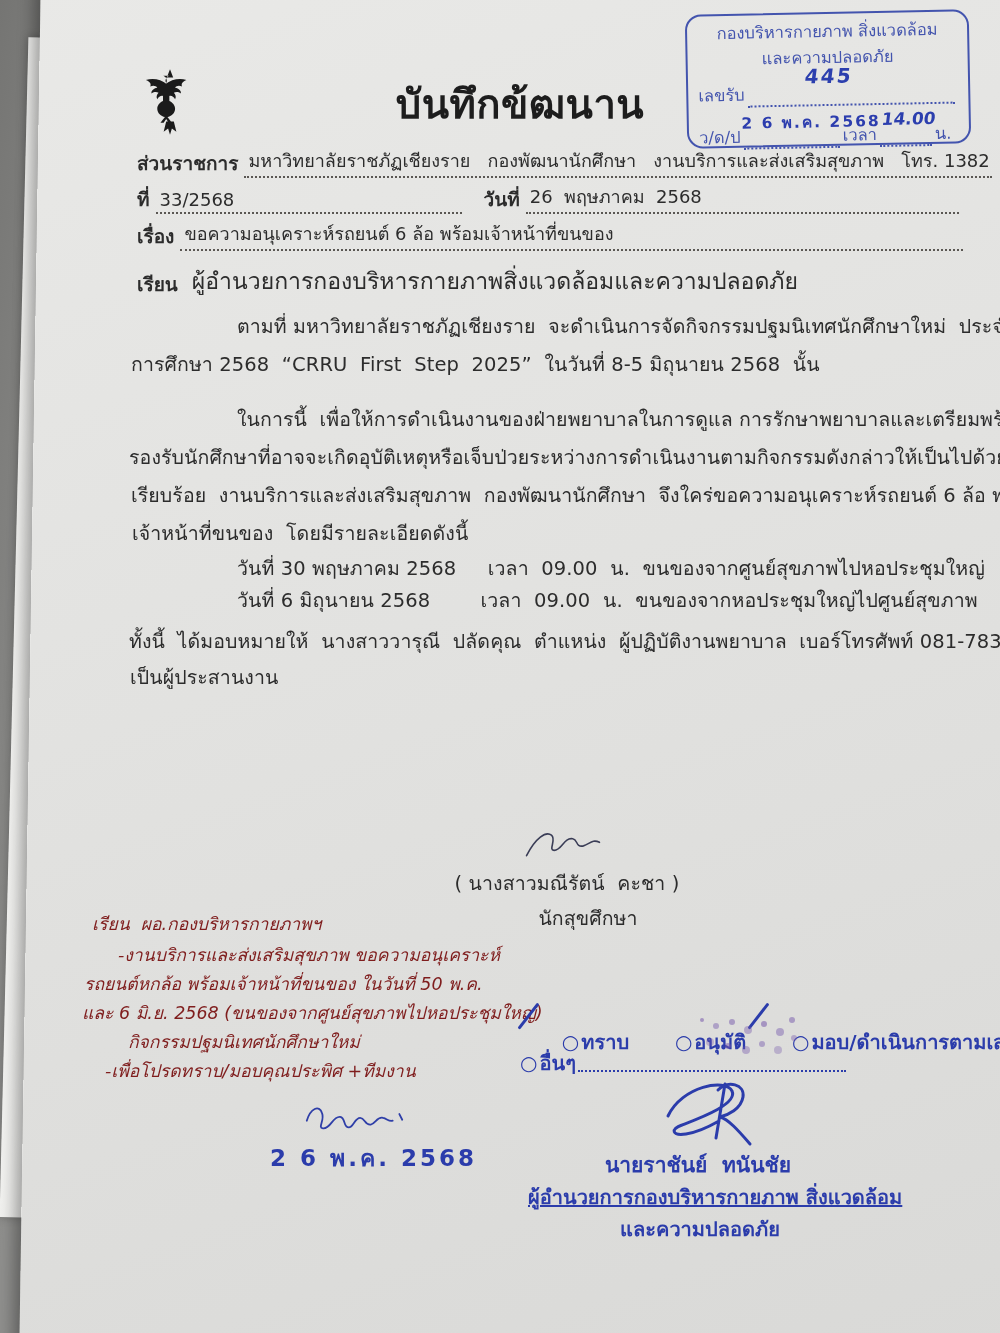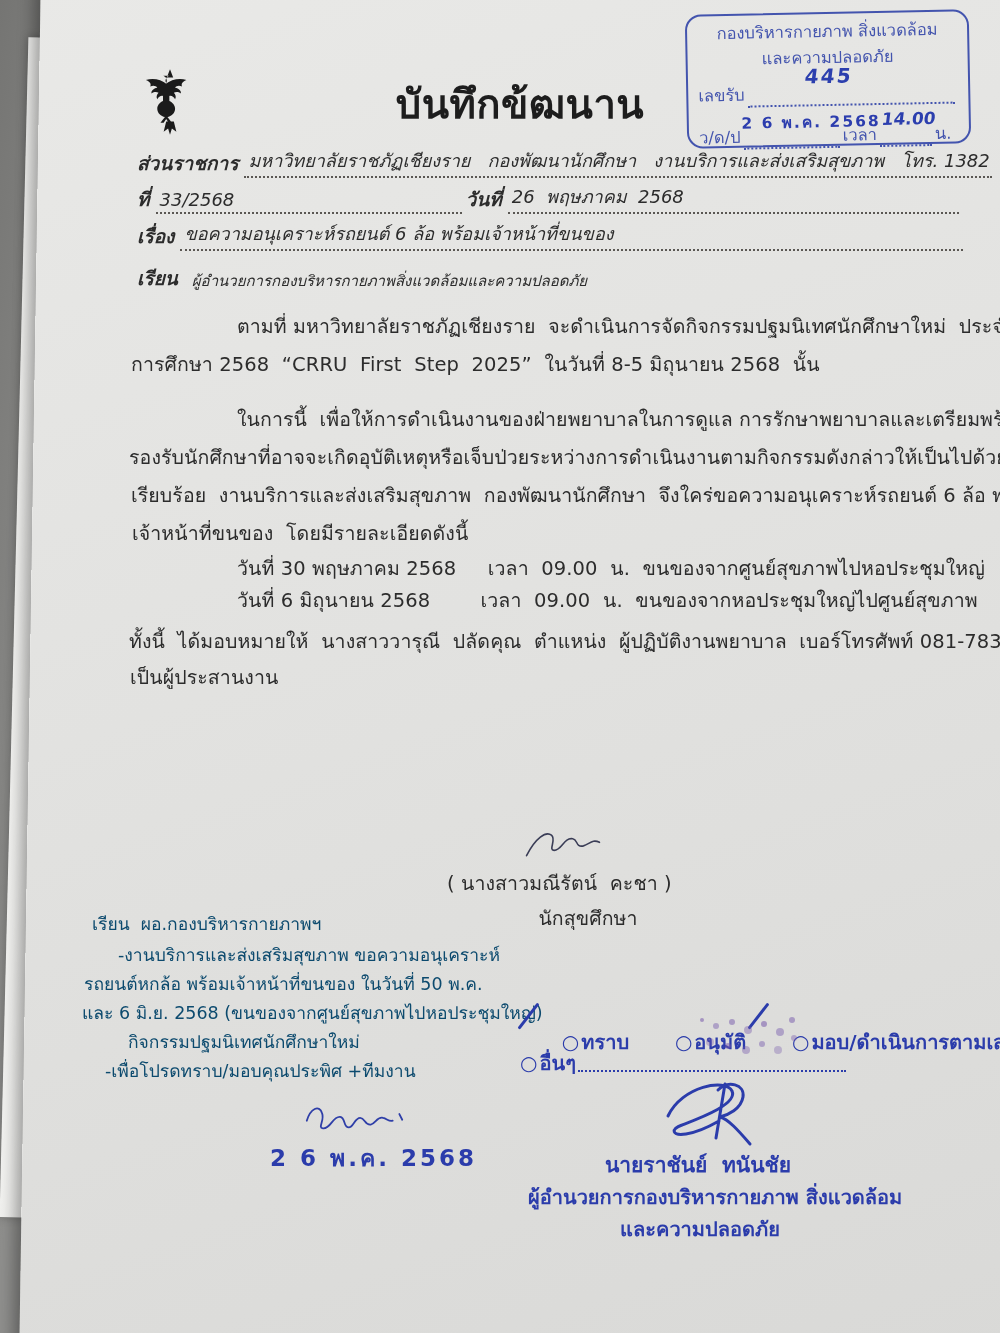--- a/index.html
+++ b/index.html
@@ -15,22 +15,22 @@
   }
   .paper{
     position:absolute;left:30px;top:-14px;width:986px;height:1370px;
     background:linear-gradient(160deg,#e9e9e7 0%,#e2e2e0 45%,#d9d9d7 100%);
     transform:rotate(0.9deg);transform-origin:50% 50%;
     box-shadow:-6px 4px 16px rgba(0,0,0,.35);
   }
   .content{position:absolute;left:0;top:0;width:1000px;height:1333px;}
   .abs{position:absolute;}
   .line{position:absolute;font-size:19.5px;color:#2c2c2c;white-space:pre;letter-spacing:.1px;}
-  .annot{position:absolute;font-size:17.5px;color:#0c4a6e;white-space:pre;}
-  .formrow{position:absolute;display:flex;align-items:flex-end;color:#2c2c2c;font-style:italic;}
+  .annot{position:absolute;font-size:17.5px;color:#7f1d1d;white-space:pre;font-style:italic;}
+  .formrow{position:absolute;display:flex;align-items:flex-end;color:#2c2c2c;}
   .lbl{font-weight:bold;font-size:19px;white-space:pre;flex:0 0 auto;}
   .dotline{flex:1 1 auto;border-bottom:2px dotted #5a5753;margin-left:6px;padding:0 2px 1px 4px;min-height:22px;}
   .dotline .val{font-size:18px;white-space:pre;}
   .title{position:absolute;left:385px;top:72px;width:270px;text-align:center;
          font-size:40px;font-weight:bold;color:#1d1d1d;letter-spacing:.5px;}
   .stampbox{
     position:absolute;left:686px;top:12px;width:284px;height:134px;
     border:2.5px solid #4354ae;border-radius:16px;color:#4354ae;
     transform:rotate(-1.1deg);padding:4px 10px 0 10px;box-sizing:border-box;font-size:16.5px;
   }
@@ -93,53 +93,53 @@
   </div>
 
   <div class="formrow" style="left:137px;top:146px;width:822px;">
     <span class="lbl">ส่วนราชการ</span>
     <span class="dotline"><span class="val">มหาวิทยาลัยราชภัฏเชียงราย   กองพัฒนานักศึกษา   งานบริการและส่งเสริมสุขภาพ   โทร. 1382</span></span>
   </div>
 
   <div class="formrow" style="left:137px;top:182px;width:822px;">
     <span class="lbl">ที่</span>
     <span class="dotline" style="max-width:300px;"><span class="val">33/2568</span></span>
-    <span class="lbl" style="margin-left:4px;">วันที่</span>
+    <span class="lbl" style="margin-left:22px;">วันที่</span>
     <span class="dotline"><span class="val">26  พฤษภาคม  2568</span></span>
   </div>
 
   <div class="formrow" style="left:137px;top:219px;width:826px;">
     <span class="lbl">เรื่อง</span>
     <span class="dotline"><span class="val">ขอความอนุเคราะห์รถยนต์ 6 ล้อ พร้อมเจ้าหน้าที่ขนของ</span></span>
   </div>
 
   <div class="formrow" style="left:137px;top:263px;">
     <span class="lbl">เรียน</span>
-    <span style="margin-left:14px;font-size:15px;white-space:pre;">ผู้อำนวยการกองบริหารกายภาพสิ่งแวดล้อมและความปลอดภัย</span>
+    <span style="margin-left:14px;font-size:23px;white-space:pre;">ผู้อำนวยการกองบริหารกายภาพสิ่งแวดล้อมและความปลอดภัย</span>
   </div>
 
   <div class="line" style="left:237px;top:311px;">ตามที่ มหาวิทยาลัยราชภัฏเชียงราย  จะดำเนินการจัดกิจกรรมปฐมนิเทศนักศึกษาใหม่  ประจำปี</div>
   <div class="line" style="left:131px;top:349px;">การศึกษา 2568  “CRRU  First  Step  2025”  ในวันที่ 8-5 มิถุนายน 2568  นั้น</div>
 
   <div class="line" style="left:237px;top:404px;">ในการนี้  เพื่อให้การดำเนินงานของฝ่ายพยาบาลในการดูแล การรักษาพยาบาลและเตรียมพร้อม</div>
   <div class="line" style="left:129px;top:442px;">รองรับนักศึกษาที่อาจจะเกิดอุบัติเหตุหรือเจ็บป่วยระหว่างการดำเนินงานตามกิจกรรมดังกล่าวให้เป็นไปด้วยความ</div>
   <div class="line" style="left:131px;top:480px;">เรียบร้อย  งานบริการและส่งเสริมสุขภาพ  กองพัฒนานักศึกษา  จึงใคร่ขอความอนุเคราะห์รถยนต์ 6 ล้อ พร้อม</div>
   <div class="line" style="left:132px;top:518px;">เจ้าหน้าที่ขนของ  โดยมีรายละเอียดดังนี้</div>
 
   <div class="line" style="left:237px;top:553px;">วันที่ 30 พฤษภาคม 2568     เวลา  09.00  น.  ขนของจากศูนย์สุขภาพไปหอประชุมใหญ่</div>
   <div class="line" style="left:237px;top:585px;">วันที่ 6 มิถุนายน 2568        เวลา  09.00  น.  ขนของจากหอประชุมใหญ่ไปศูนย์สุขภาพ</div>
 
   <div class="line" style="left:129px;top:626px;">ทั้งนี้  ได้มอบหมายให้  นางสาววารุณี  ปลัดคุณ  ตำแหน่ง  ผู้ปฏิบัติงานพยาบาล  เบอร์โทรศัพท์ 081-7834530</div>
   <div class="line" style="left:130px;top:662px;">เป็นผู้ประสานงาน</div>
 
 
   <svg class="sig" style="left:523px;top:826px;" width="80" height="38" viewBox="0 0 90 40">
     <path d="M4,32 C14,12 26,4 32,9 C38,14 28,26 35,26 C44,26 46,11 56,13 C62,14 59,23 68,21 C75,19 78,13 86,17" fill="none" stroke="#3a3d56" stroke-width="1.8" stroke-linecap="round"></path>
   </svg>
-  <div class="line" style="left:447px;top:868px;width:240px;">( นางสาวมณีรัตน์  คะชา )</div>
+  <div class="line" style="left:447px;top:868px;width:240px;text-align:center;">( นางสาวมณีรัตน์  คะชา )</div>
   <div class="line" style="left:468px;top:903px;width:240px;text-align:center;">นักสุขศึกษา</div>
 
   <div class="annot" style="left:92px;top:910px;">เรียน  ผอ.กองบริหารกายภาพฯ</div>
   <div class="annot" style="left:118px;top:941px;">-งานบริการและส่งเสริมสุขภาพ ขอความอนุเคราะห์</div>
   <div class="annot" style="left:84px;top:970px;">รถยนต์หกล้อ พร้อมเจ้าหน้าที่ขนของ ในวันที่ 50 พ.ค.</div>
   <div class="annot" style="left:82px;top:999px;">และ 6 มิ.ย. 2568 (ขนของจากศูนย์สุขภาพไปหอประชุมใหญ่)</div>
   <div class="annot" style="left:80px;top:1028px;margin-left:48px;">กิจกรรมปฐมนิเทศนักศึกษาใหม่</div>
   <div class="annot" style="left:105px;top:1057px;">-เพื่อโปรดทราบ/มอบคุณประพิศ +ทีมงาน</div>
 
   <svg class="sig" style="left:302px;top:1094px;" width="105" height="42" viewBox="0 0 110 42">
@@ -162,16 +162,16 @@
     <span class="bdots" style="width:268px;margin-left:2px;"></span>
   </div>
   <div class="speckle"></div>
 
   <svg class="sig" style="left:652px;top:1078px;" width="130" height="72" viewBox="0 0 130 72">
     <path d="M16,38 C30,8 74,0 80,13 C86,26 48,40 30,47 C18,51 20,58 34,56 C48,54 60,47 67,43
              M66,12 C76,2 93,6 91,19 C89,31 76,37 68,39 C76,41 86,52 98,66
              M73,6 L64,60" fill="none" stroke="#2b3cab" stroke-width="3" stroke-linecap="round" stroke-linejoin="round"></path>
   </svg>
   <div class="bluebold" style="left:558px;top:1148px;width:280px;font-size:21px;">นายราชันย์  ทนันชัย</div>
-  <div class="bluebold" style="left:528px;top:1181px;width:344px;font-size:20px;">ผู้อำนวยการกองบริหารกายภาพ สิ่งแวดล้อม</div>
+  <div class="bluebold" style="left:528px;top:1181px;width:344px;font-size:20px;text-decoration:underline;">ผู้อำนวยการกองบริหารกายภาพ สิ่งแวดล้อม</div>
   <div class="bluebold" style="left:528px;top:1213px;width:344px;font-size:20px;">และความปลอดภัย</div>
 
 </div>
 
 </body></html>

